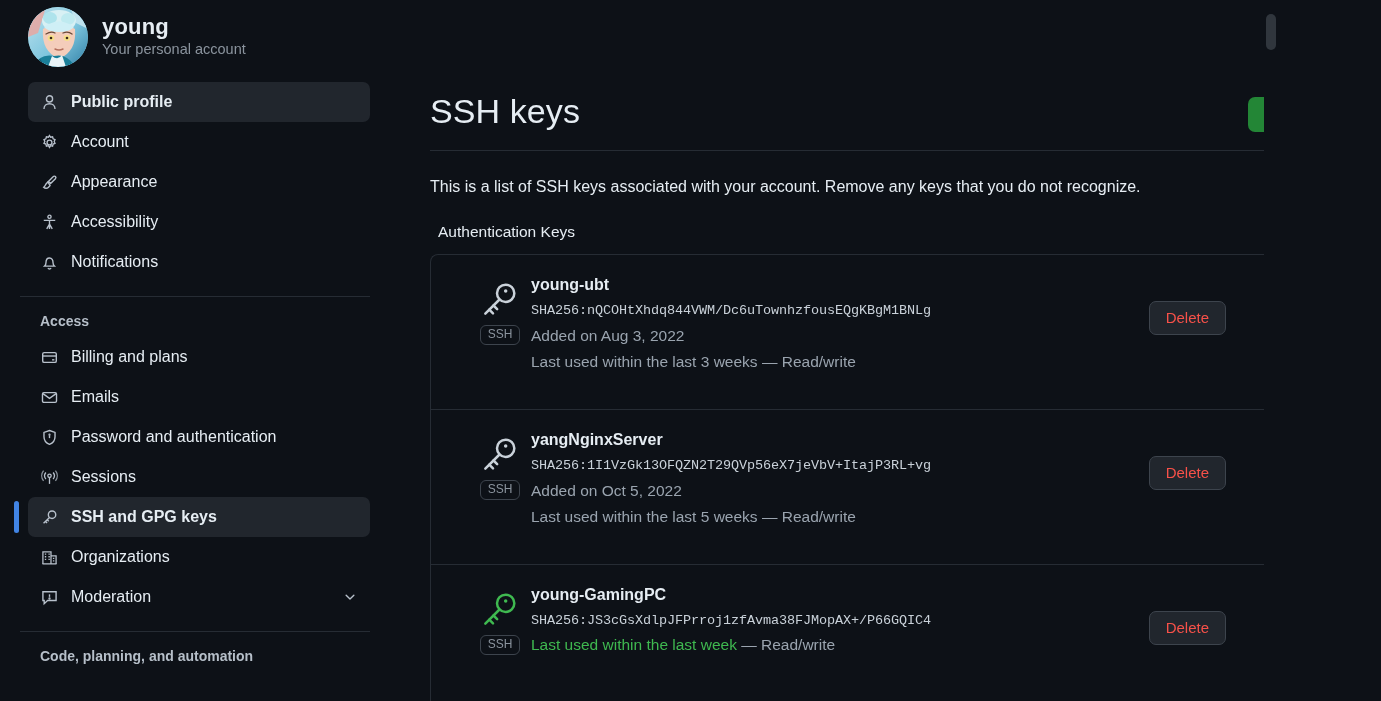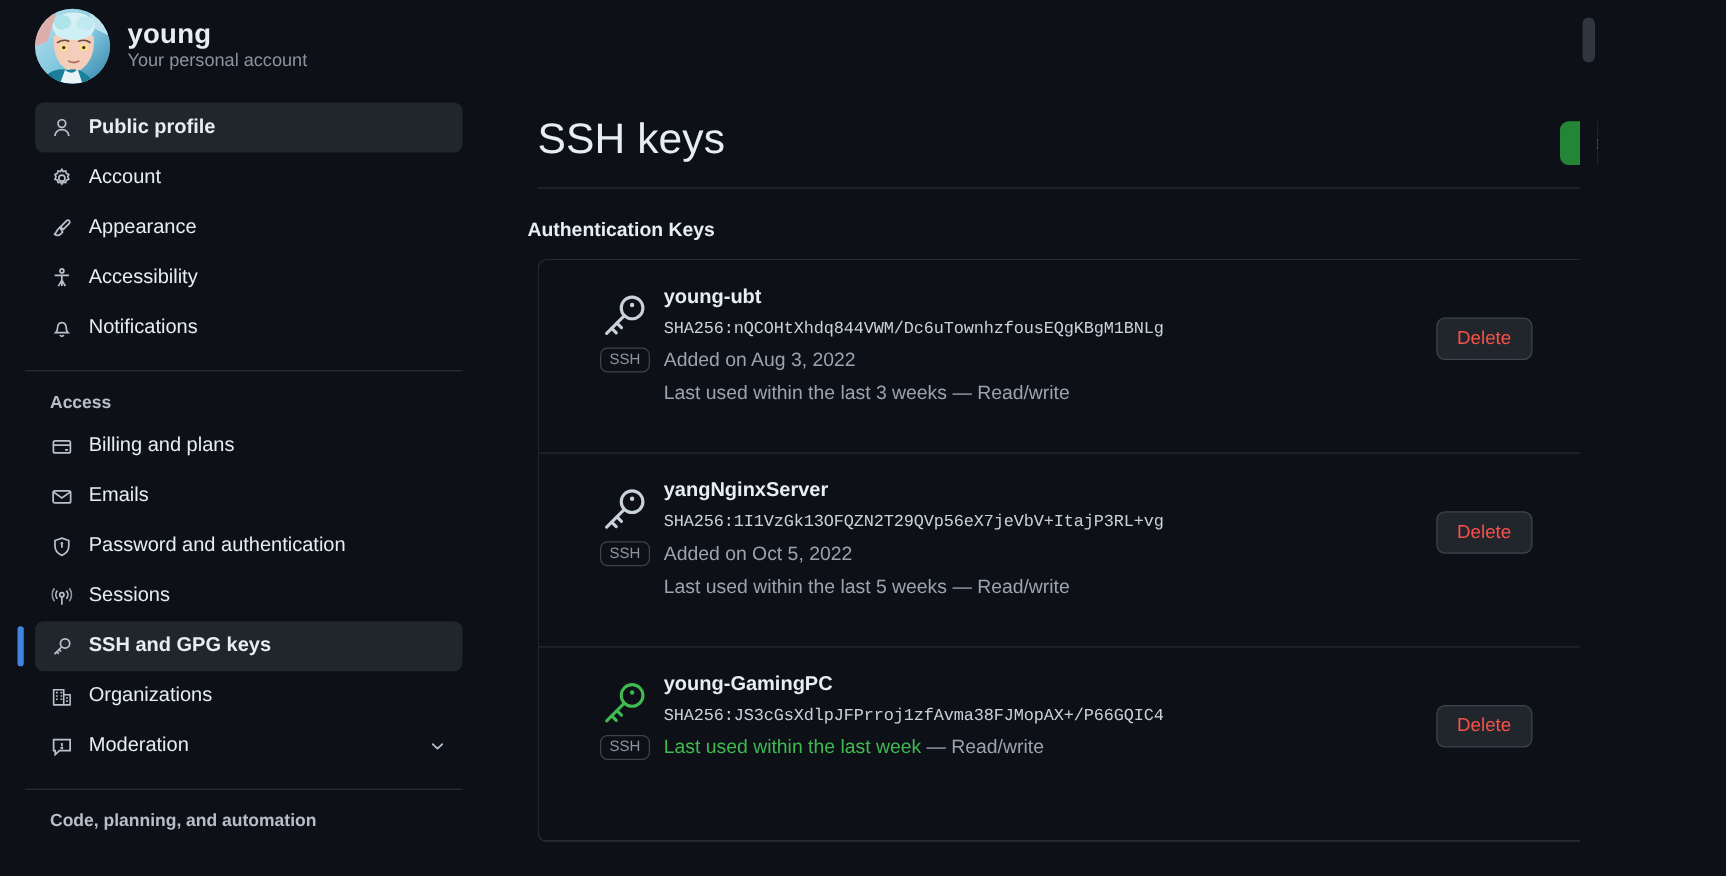--- a/index.html
+++ b/index.html
@@ -170,23 +170,23 @@
 
   .intro-text {
     font-size: 16px;
     color: #e6edf3;
     margin: 26px 0 0 20px;
     line-height: 1.3;
   }
 
   .section-title {
     font-size: 15.5px;
-    font-weight: bold;
-    color: #e6edf3;
-    margin: 25px 0 13px 12px;
+    font-weight: normal;
+    color: #e6edf3;
+    margin: 25px 0 13px 28px;
   }
 
   
   .keys-list {
     margin-left: 20px;
     border: 1px solid #262c34;
     border-right: 0;
     border-radius: 8px 0 0 8px;
     overflow: hidden;
   }
@@ -484,20 +484,21 @@
   <main class="main">
 
     <div class="main-header">
       <h1 class="page-title">SSH keys</h1>
     </div>
 
     <button class="new-key-btn">New SSH key</button>
 
     <div class="header-rule"></div>
 
+    <p class="intro-text">This is a list of SSH keys associated with your account. Remove any keys that you do not recognize.</p>
 
     <h2 class="section-title">Authentication Keys</h2>
 
     <div class="keys-list">
 
       <div class="key-row">
         <div class="key-icon-col">
           <span class="key-glyph">
             <svg width="40" height="40" viewBox="0 0 24 24" fill="none" stroke="currentColor" stroke-width="1.5">
               <circle cx="15.4" cy="8.6" r="5.2"></circle>

